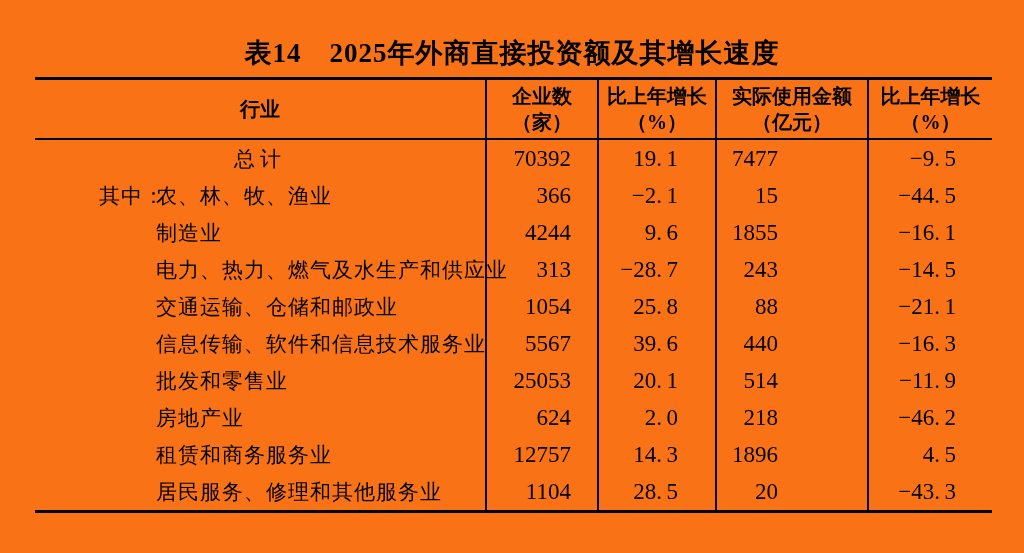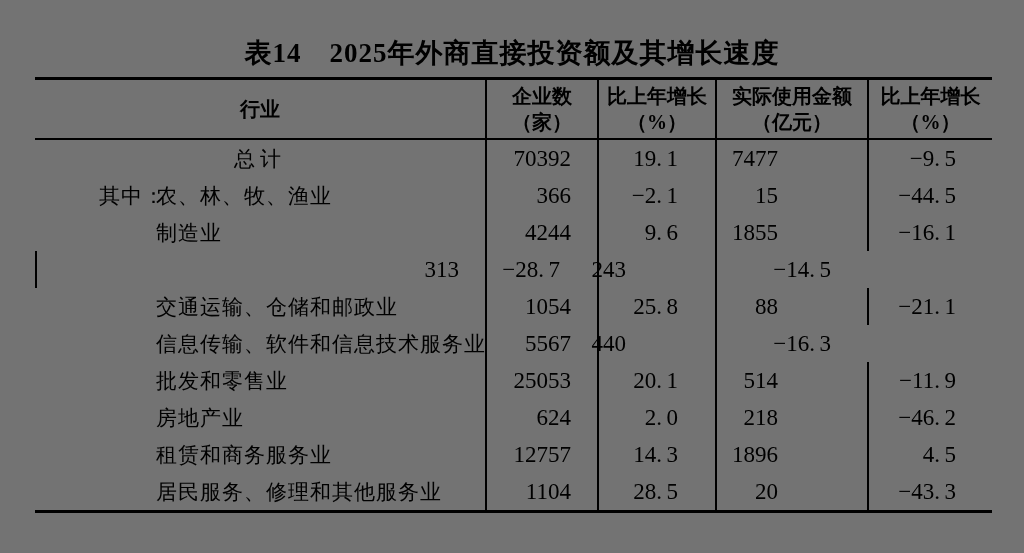--- a/index.html
+++ b/index.html
@@ -4,21 +4,21 @@
 <style>
   html, body {
     margin: 0;
     padding: 0;
     background: #ffffff;
   }
   .page {
     position: relative;
     width: 1024px;
     height: 553px;
-    background: #737373;
+    background: #f97316;
     color: #000000;
     font-family: "Liberation Serif", "DejaVu Serif", serif;
     overflow: hidden;
   }
   .title {
     margin: 38px 0 0 0;
     width: 1024px;
     text-align: center;
     font-size: 27px;
     line-height: 30px;
@@ -146,20 +146,24 @@
       <span class="prefix"></span>
       <span class="industry-label">制造业</span>
     </div>
     <div class="cell num vline pad-ent">4244</div>
     <div class="cell num vline pad-g1">9. 6</div>
     <div class="cell num vline pad-amt">1855</div>
     <div class="cell num vline pad-g2">−16. 1</div>
   </div>
 
   <div class="row">
+    <div class="cell industry-cell">
+      <span class="prefix"></span>
+      <span class="industry-label">电力、热力、燃气及水生产和供应业</span>
+    </div>
     <div class="cell num vline pad-ent">313</div>
     <div class="cell num vline pad-g1">−28. 7</div>
     <div class="cell num vline pad-amt">243</div>
     <div class="cell num vline pad-g2">−14. 5</div>
   </div>
 
   <div class="row">
     <div class="cell industry-cell">
       <span class="prefix"></span>
       <span class="industry-label">交通运输、仓储和邮政业</span>
@@ -169,20 +173,21 @@
     <div class="cell num vline pad-amt">88</div>
     <div class="cell num vline pad-g2">−21. 1</div>
   </div>
 
   <div class="row">
     <div class="cell industry-cell">
       <span class="prefix"></span>
       <span class="industry-label">信息传输、软件和信息技术服务业</span>
     </div>
     <div class="cell num vline pad-ent">5567</div>
+    <div class="cell num vline pad-g1">39. 6</div>
     <div class="cell num vline pad-amt">440</div>
     <div class="cell num vline pad-g2">−16. 3</div>
   </div>
 
   <div class="row">
     <div class="cell industry-cell">
       <span class="prefix"></span>
       <span class="industry-label">批发和零售业</span>
     </div>
     <div class="cell num vline pad-ent">25053</div>

